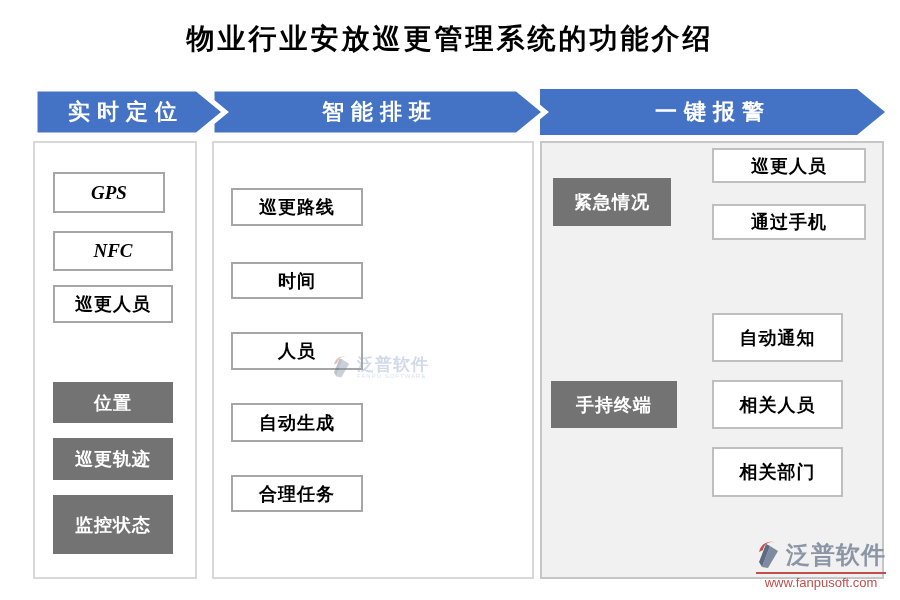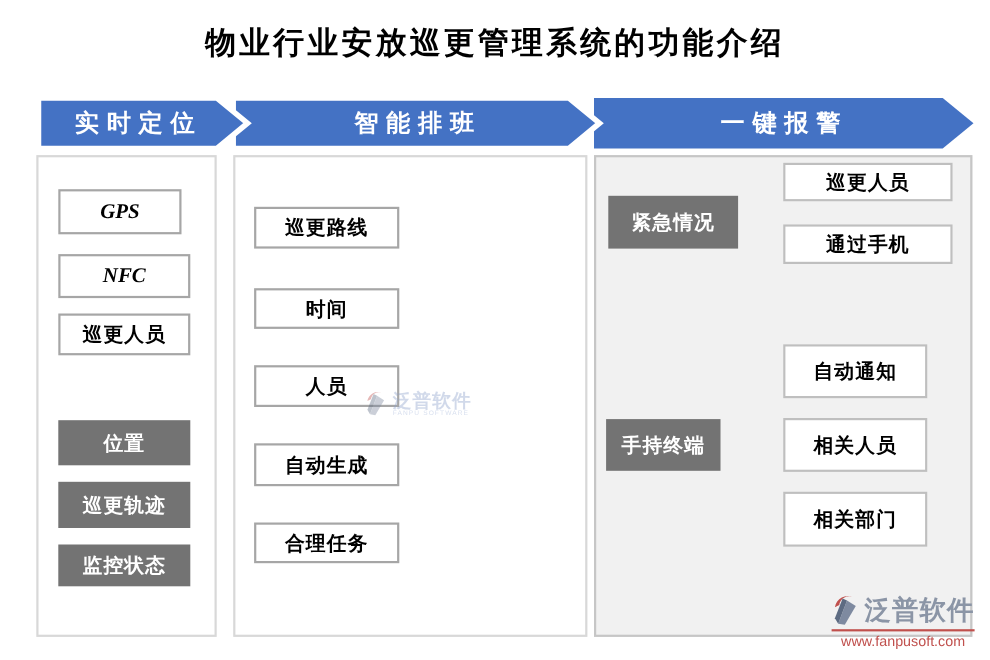--- a/index.html
+++ b/index.html
@@ -93,33 +93,33 @@
   <div class="abs banner-label" style="left:35px;width:168px;">实时定位</div>
   <div class="abs banner-label" style="left:212px;width:322px;">智能排班</div>
   <div class="abs banner-label" style="left:540px;width:332px;">一键报警</div>
 
   <div class="abs box wbox latin" style="left:53px;top:172px;width:112px;height:41px;">GPS</div>
   <div class="abs box wbox latin" style="left:53px;top:231px;width:120px;height:40px;">NFC</div>
   <div class="abs box wbox" style="left:53px;top:285px;width:120px;height:38px;">巡更人员</div>
 
   <div class="abs box bbox" style="left:53px;top:382px;width:120px;height:41px;">位置</div>
   <div class="abs box bbox" style="left:53px;top:438px;width:120px;height:42px;">巡更轨迹</div>
-  <div class="abs box bbox" style="left:53px;top:495px;width:120px;height:38px;">监控状态</div>
+  <div class="abs box bbox" style="left:53px;top:495px;width:120px;height:59px;">监控状态</div>
 
   <div class="abs box wbox" style="left:231px;top:188px;width:132px;height:38px;">巡更路线</div>
   <div class="abs box wbox" style="left:231px;top:262px;width:132px;height:37px;">时间</div>
   <div class="abs box wbox" style="left:231px;top:332px;width:132px;height:38px;">人员</div>
   <div class="abs box wbox" style="left:231px;top:403px;width:132px;height:39px;">自动生成</div>
   <div class="abs box wbox" style="left:231px;top:475px;width:132px;height:37px;">合理任务</div>
 
   <div class="abs box bbox" style="left:553px;top:178px;width:118px;height:48px;">紧急情况</div>
   <div class="abs box wbox lt" style="left:712px;top:148px;width:154px;height:35px;">巡更人员</div>
   <div class="abs box wbox lt" style="left:712px;top:204px;width:154px;height:36px;">通过手机</div>
 
-  <div class="abs box bbox" style="left:551px;top:381px;width:104px;height:47px;">手持终端</div>
+  <div class="abs box bbox" style="left:551px;top:381px;width:126px;height:47px;">手持终端</div>
   <div class="abs box wbox lt" style="left:712px;top:313px;width:131px;height:49px;">自动通知</div>
   <div class="abs box wbox lt" style="left:712px;top:380px;width:131px;height:49px;">相关人员</div>
   <div class="abs box wbox lt" style="left:712px;top:447px;width:131px;height:50px;">相关部门</div>
 
   <div class="abs" id="wm-center">
     <svg width="24" height="24" viewBox="0 0 30 30">
       <path d="M5,12 A12,12 0 0,1 22,3 A9,9 0 0,0 9,10 Z" fill="#c0504d"></path>
       <polygon points="8,27 16,6 24,11 14,28" fill="#7e8aa0"></polygon>
       <polygon points="8,27 16,6 12,4 5,22" fill="#5d6b82"></polygon>
     </svg>

